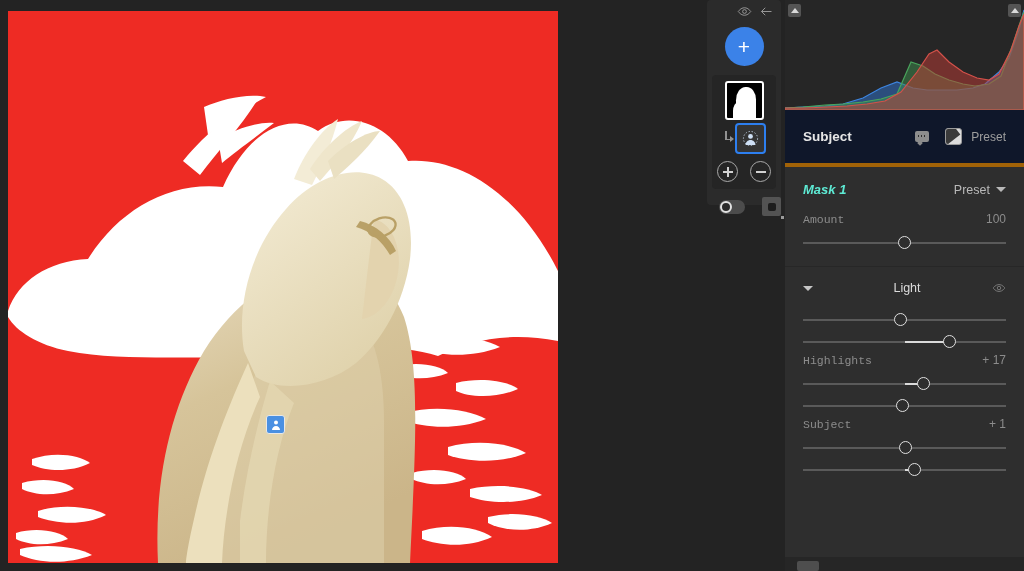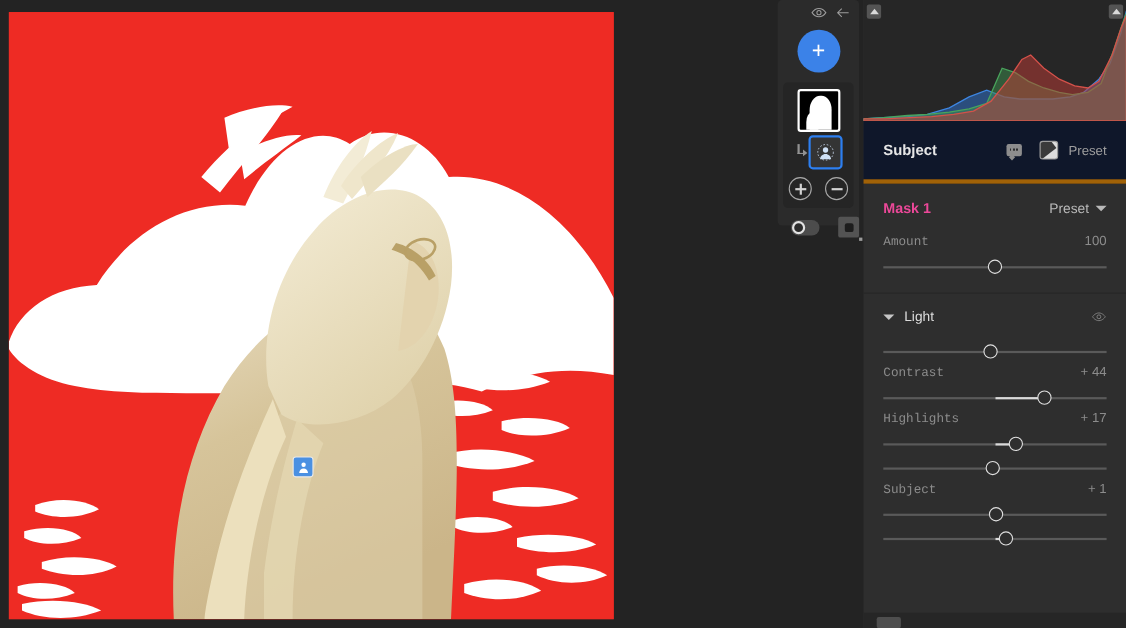--- a/index.html
+++ b/index.html
@@ -97,21 +97,21 @@
     transform:rotate(45deg); }
   .dots-ic span { position:absolute; top:4px; left:2.5px; width:9px; height:2px;
     background:repeating-linear-gradient(to right,#2e2e2e 0 1.5px,transparent 1.5px 3px); }
   .invert-ic { width:17px; height:17px; border:1.5px solid #9b9b9b; border-radius:3px; position:relative;
     overflow:hidden; margin-right:9px; background:#dcdcdc; }
   .invert-ic:after { content:""; position:absolute; left:-3px; top:-3px; width:22px; height:22px; background:#3a3a3a;
     transform:rotate(-38deg); transform-origin:0 100%; }
   .invert-lbl { font-size:12px; color:#9e9e9e; }
 
   .mask1-row { height:45px; display:flex; align-items:center; padding:0 18px 0 18px; }
-  .mask1-name { font-size:13px; color:#ec4899; font-weight:bold; flex:1; }
+  .mask1-name { font-size:13px; color:#5eead4; font-weight:bold; flex:1;font-style:italic; }
   .preset-lbl { font-size:12.5px; color:#b9b9b9; margin-right:6px;text-align:center; }
   .chev { width:0;height:0; border-left:5px solid transparent; border-right:5px solid transparent;
     border-top:5px solid #b9b9b9; }
 
   .slider-block { padding:0 18px; }
   .slider-head { display:flex; align-items:baseline; height:20px; }
   .slider-label { font-size:11.5px; color:#8c8c8c; flex:1;font-family:Liberation Mono, monospace; }
   .slider-value { font-size:12px; color:#8c8c8c; }
   .slider-track { position:relative; height:22px; }
   .slider-track .bar { position:absolute; left:0; top:10px; width:100%; height:1.5px; background:#5a5a5a; }
@@ -119,21 +119,21 @@
   .slider-track .knob {
     position:absolute; top:4px; width:13px; height:13px; margin-left:-6.5px; border-radius:50%;
     background:#2e2e2e; border:1.7px solid #e0e0e0;
   }
   .amount-block { padding-bottom:12px; }
   .divider { height:1px; background:#272727; margin:0; }
 
   .section-head { display:flex; align-items:center; height:42px; padding:0 18px; }
   .section-chev { width:0;height:0; border-left:5px solid transparent; border-right:5px solid transparent;
     border-top:5px solid #c6c6c6; margin-right:9px; }
-  .section-title { font-size:12.5px; color:#dcdcdc; flex:1; }
+  .section-title { font-size:12.5px; color:#dcdcdc; flex:1;text-align:center; }
   .eye-ic { width:14px; height:14px; opacity:.55; }
   .eye-ic svg { width:100%; height:100%; fill:none; stroke:#cfcfcf; stroke-width:1.4; }
 
   .bottom-stub { position:absolute; left:0; bottom:0; width:239px; height:14px; background:#262626; }
   .bottom-stub .chip { position:absolute; left:12px; top:4px; width:22px; height:10px; background:#4e4e4e; border-radius:2px; }
 </style>
 </head>
 <body>
 
 <div id="app">
@@ -339,24 +339,20 @@
 
     <div id="light-sliders">
         <div class="slider-block">
           <div class="slider-track">
             <span class="bar"></span>
             <span class="fill" style="left:48%;width:0%"></span>
             <span class="knob" style="left:48%"></span>
           </div>
         </div>
         <div class="slider-block">
-          <div class="slider-head">
-            <span class="slider-label">Contrast</span>
-            <span class="slider-value">+ 44</span>
-          </div>
           <div class="slider-track">
             <span class="bar"></span>
             <span class="fill" style="left:50%;width:22%"></span>
             <span class="knob" style="left:72%"></span>
           </div>
         </div>
         <div class="slider-block">
           <div class="slider-head">
             <span class="slider-label">Highlights</span>
             <span class="slider-value">+ 17</span>

